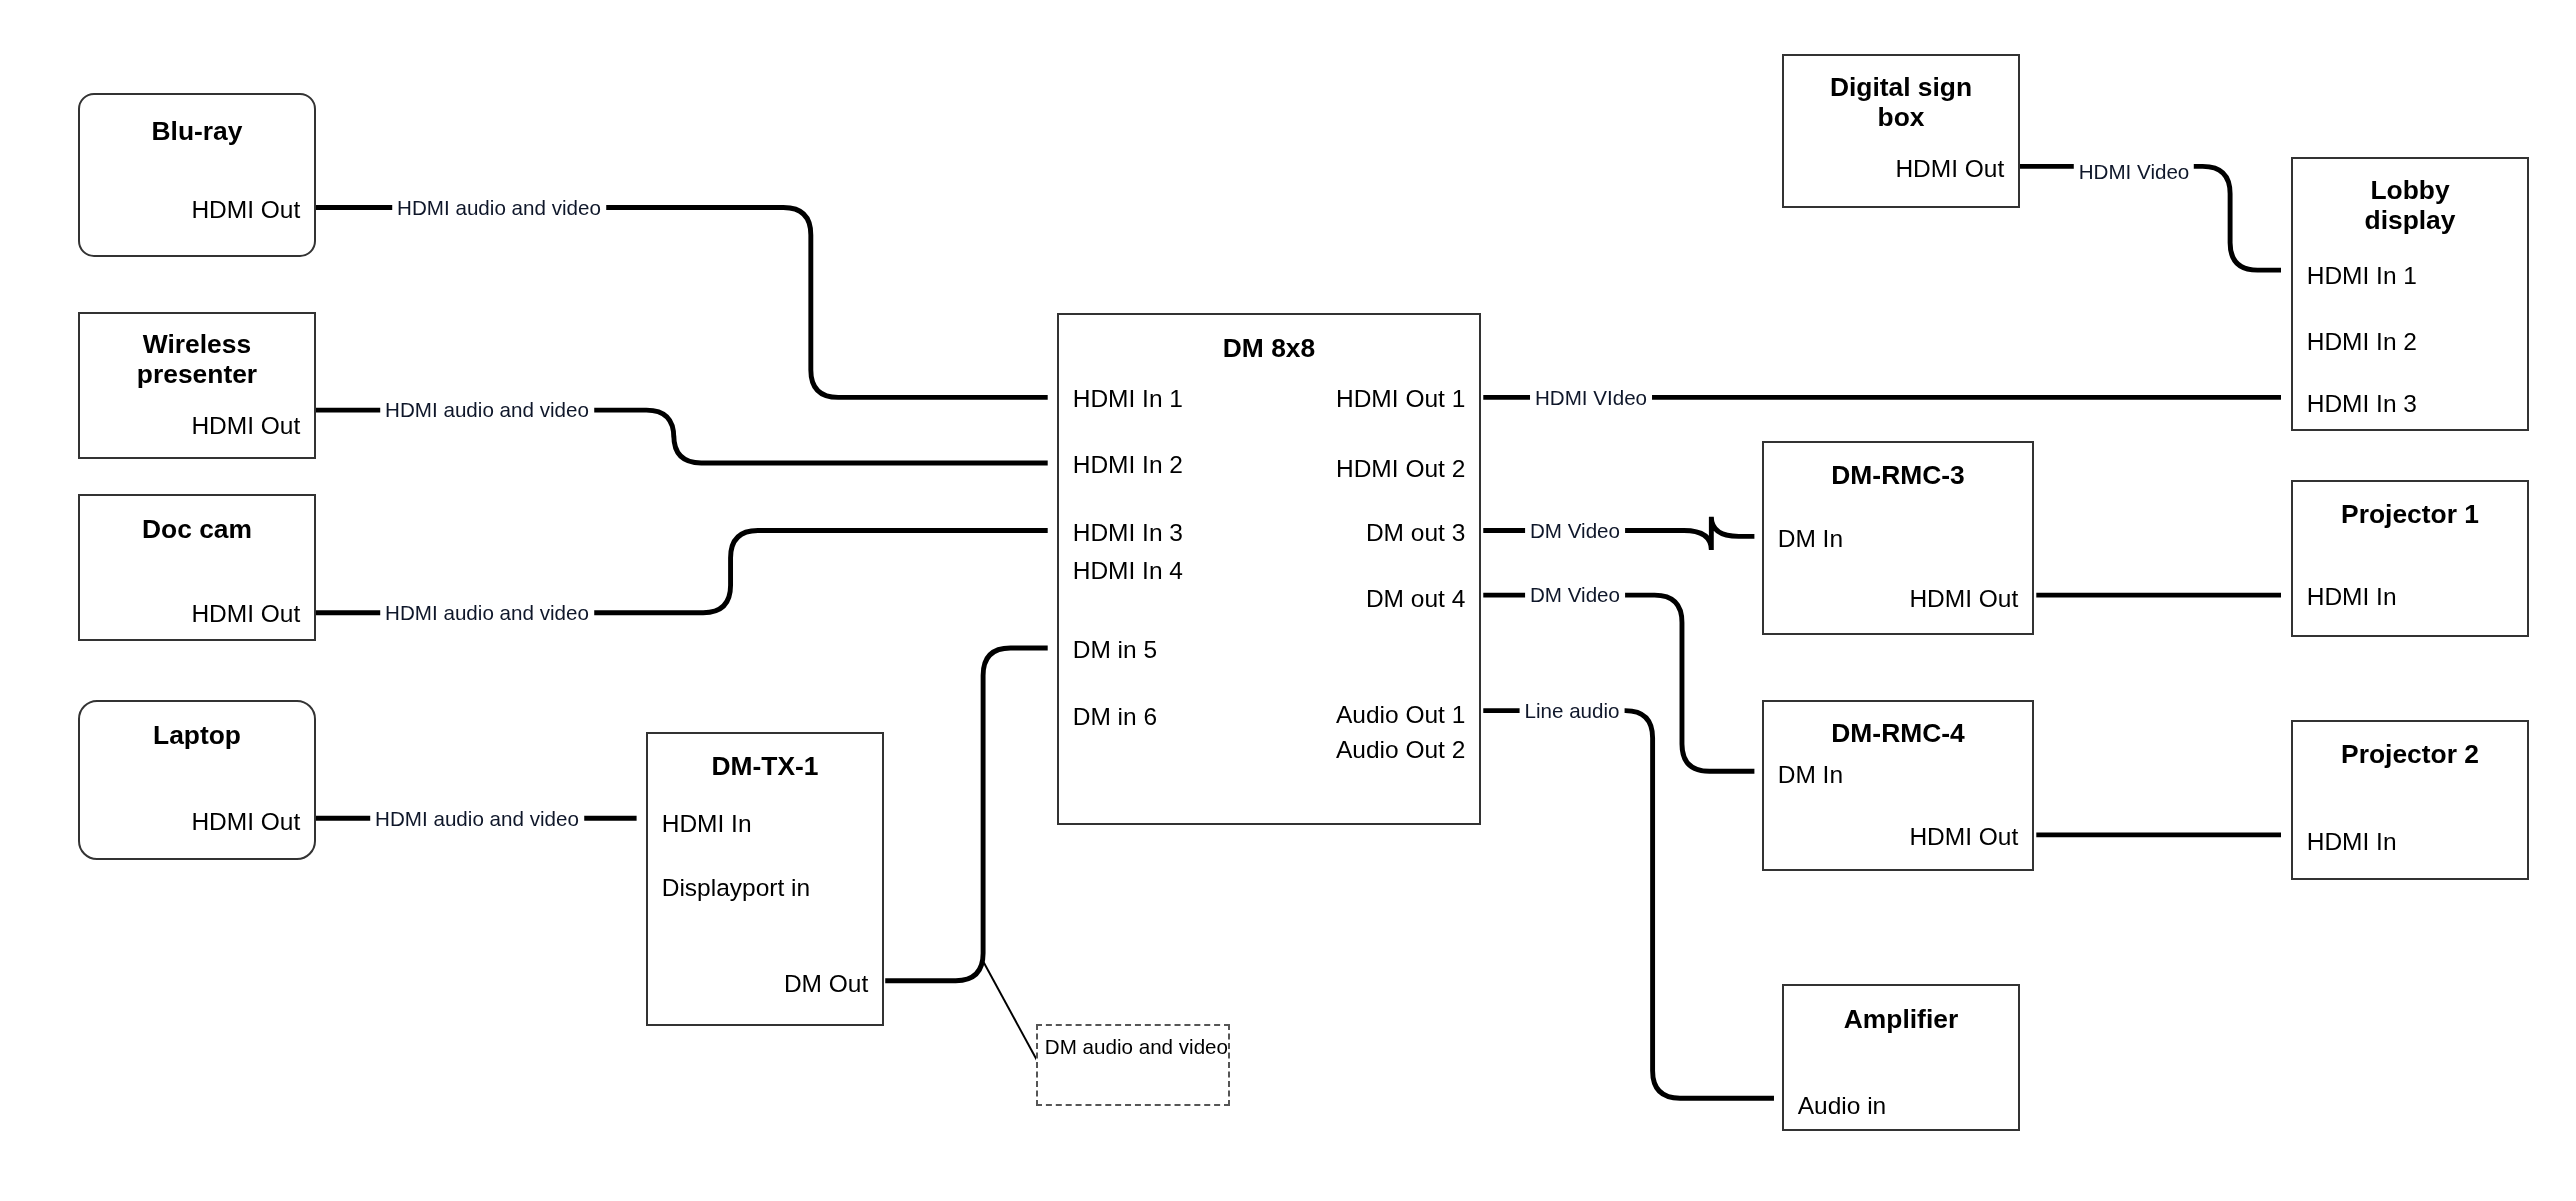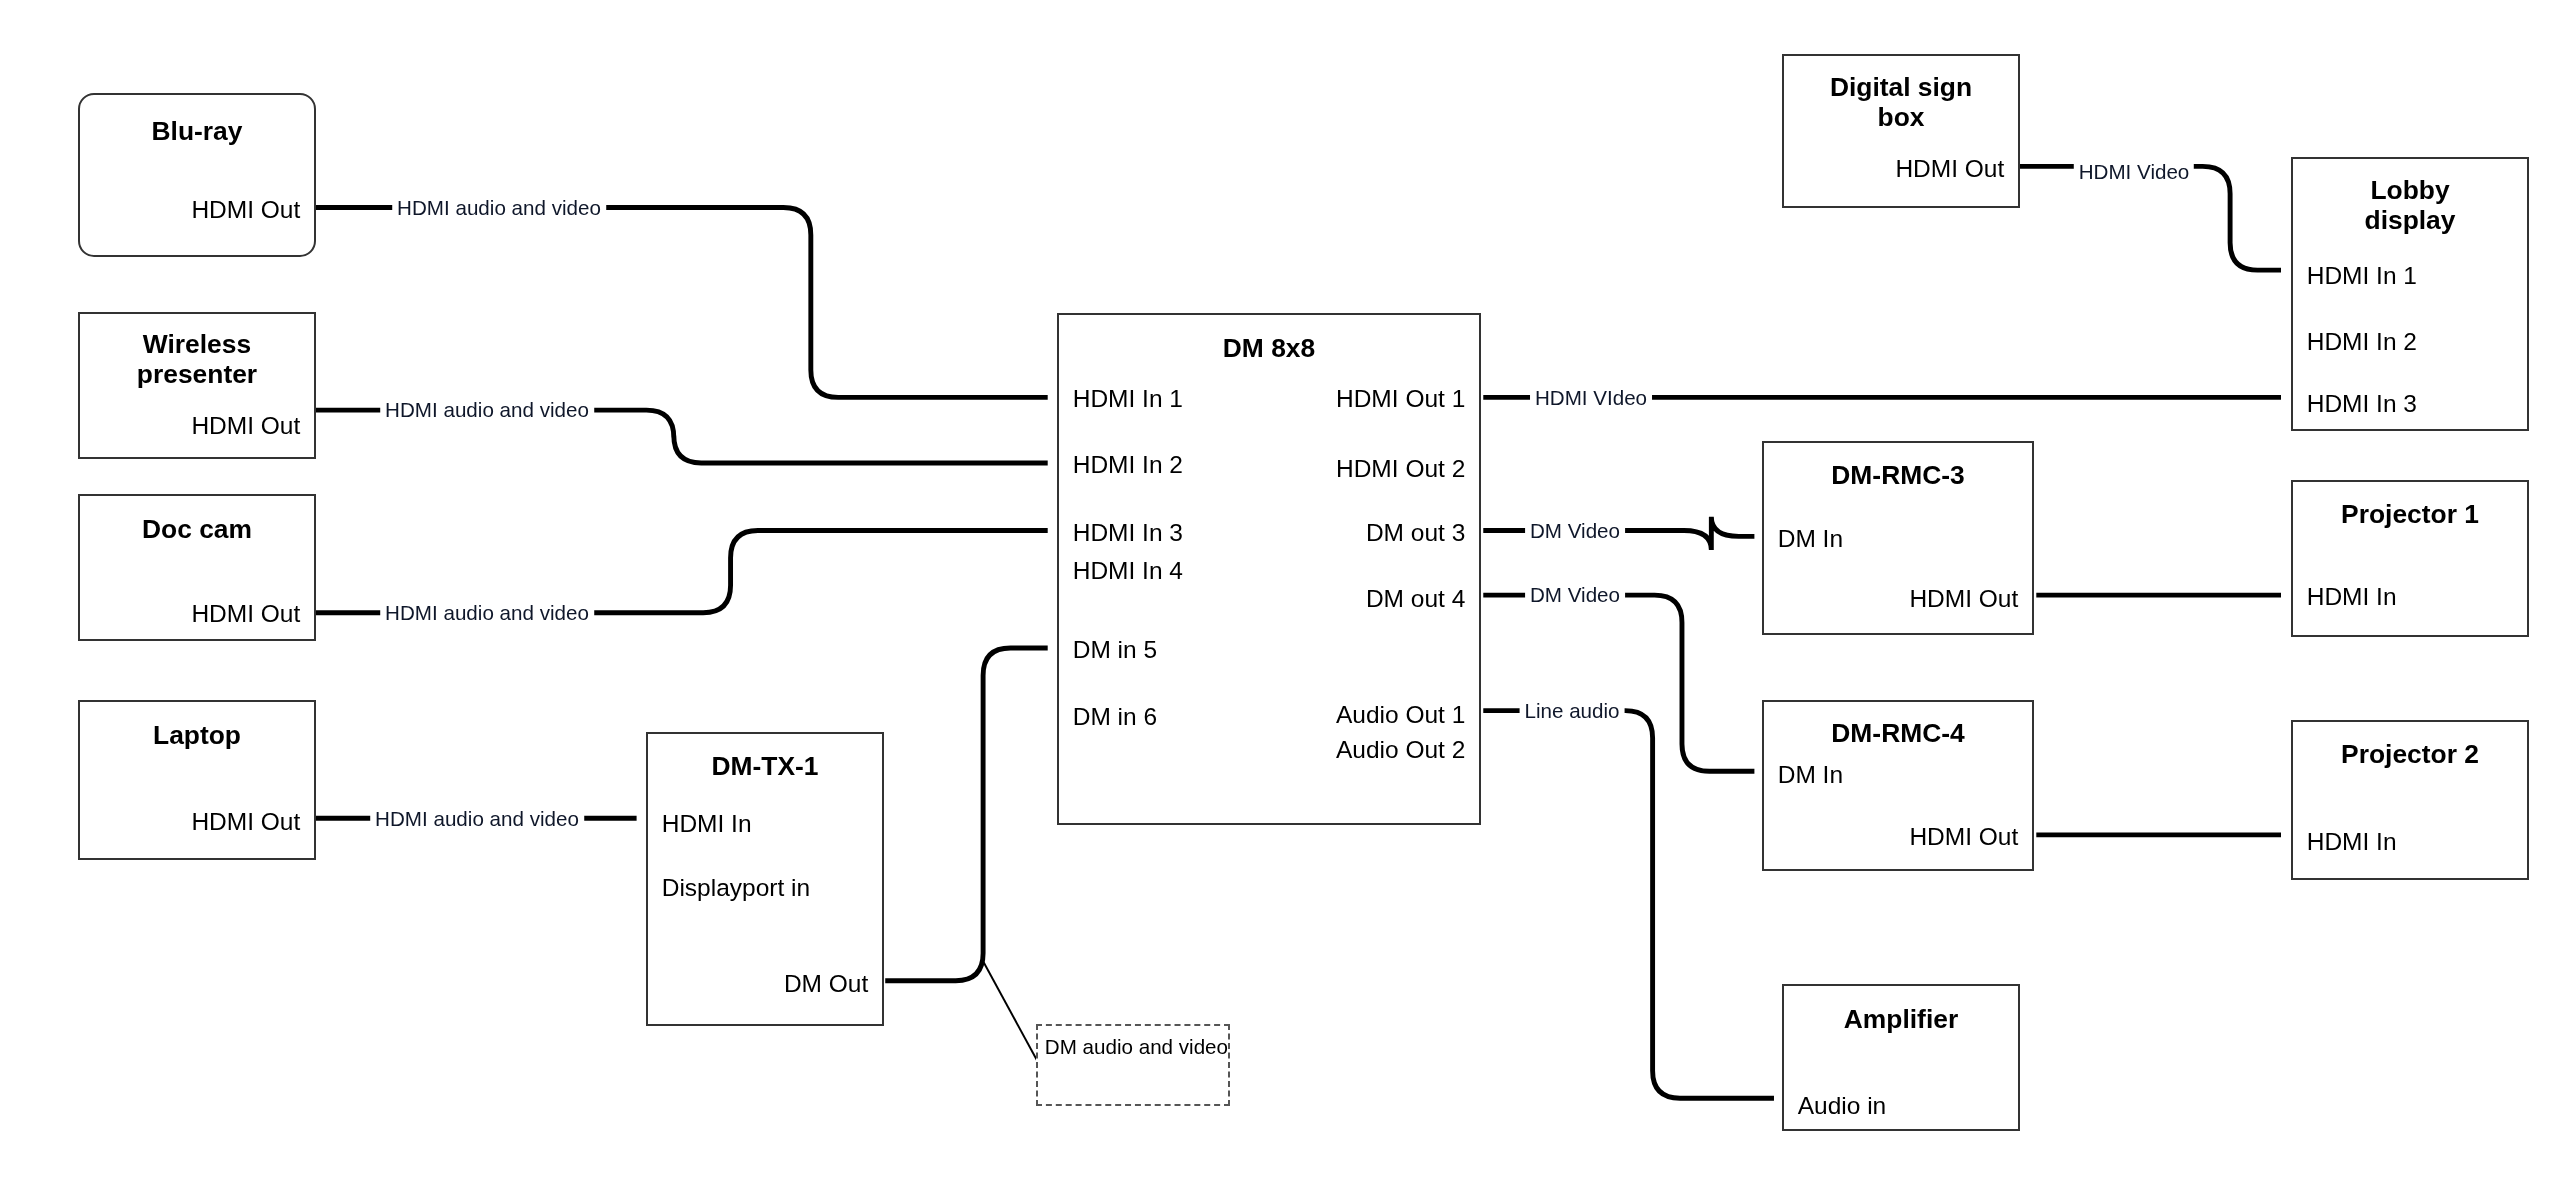--- a/index.html
+++ b/index.html
@@ -153,21 +153,21 @@
     <div class="node-title" style="top:15.7px;">Wireless</div>
     <div class="node-title" style="top:46px;">presenter</div>
     <div class="port right" style="top:100px;">HDMI Out</div>
   </div>
 
   <div class="node" style="left:78px; top:494px; width:238px; height:147px;">
     <div class="node-title" style="top:18.6px;">Doc cam</div>
     <div class="port right" style="top:106px;">HDMI Out</div>
   </div>
 
-  <div class="node" style="left:78px; top:700px; width:238px; height:160px;">
+  <div class="node" style="left:78px; top:700px; width:238px; height:160px;border-radius:19px;">
     <div class="node-title" style="top:18.6px;">Laptop</div>
     <div class="port right" style="top:108px;">HDMI Out</div>
   </div>
 
   <div class="node" style="left:646px; top:732px; width:238px; height:294px;">
     <div class="node-title" style="top:17.6px;">DM-TX-1</div>
     <div class="port left" style="top:78px;">HDMI In</div>
     <div class="port left" style="top:142px;">Displayport in</div>
     <div class="port right" style="top:238px;">DM Out</div>
   </div>

